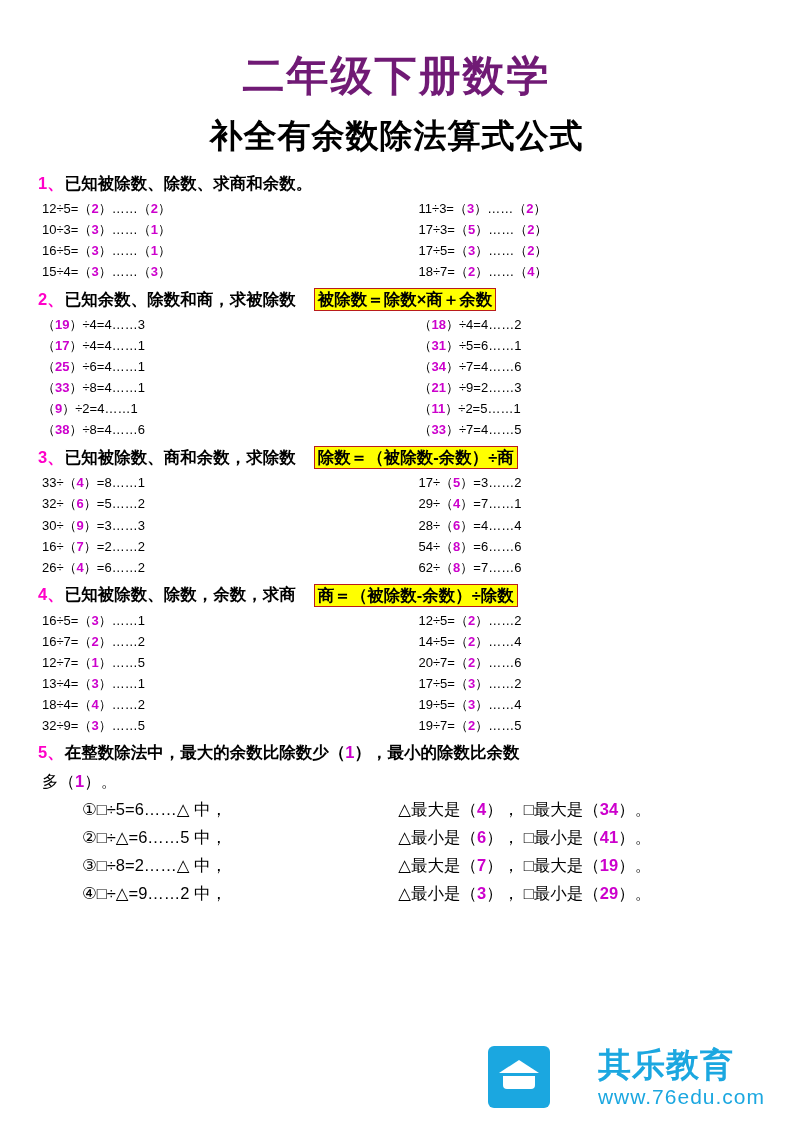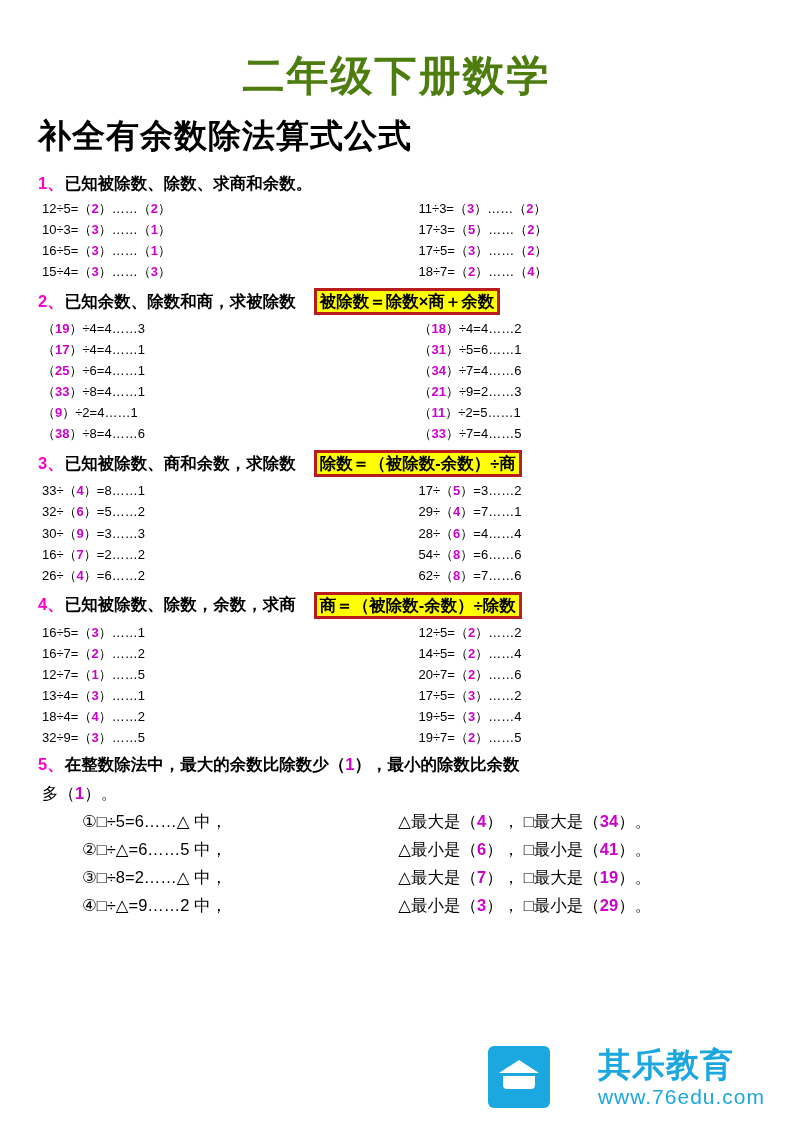--- a/index.html
+++ b/index.html
@@ -8,29 +8,29 @@
     background:#ffffff;
     font-family:"Liberation Sans","DejaVu Sans",sans-serif;
     color:#000;
     position:relative;
     overflow:hidden;
   }
   .page{padding:30px 38px 0 38px;box-sizing:border-box;height:100%;position:relative;}
 
   .title1{
     text-align:center;
-    color:#4d7c0f;
+    color:#701a75;
     font-weight:bold;
     font-size:42px;
     letter-spacing:2px;
     margin:18px 0 6px 0;
     font-family:"DejaVu Sans",sans-serif;
   }
   .title2{
-    text-align:left;
+    text-align:center;
     color:#000;
     font-weight:bold;
     font-size:33px;
     letter-spacing:1px;
     margin:10px 0 14px 0;
     font-family:"DejaVu Sans",sans-serif;
   }
 
   .sec-head{
     font-size:16.5px;
@@ -42,21 +42,21 @@
   }
   .sec-num{color:#ff00c8;font-weight:bold;margin-right:1px;}
   .sec-text{color:#000;font-weight:bold;}
   .formula{
     background:#ffff00;
     color:#000;
     font-weight:bold;
     font-size:16.5px;
     padding:1px 3px;
     margin-left:18px;
-    border:3px solid #b91c1c;
+    border:1px solid #b91c1c;
     line-height:1.15;
   }
 
   .rows{margin:0 0 4px 0;}
   .row{
     display:flex;
     font-size:13px;
     line-height:1.62;
     color:#000;
   }

